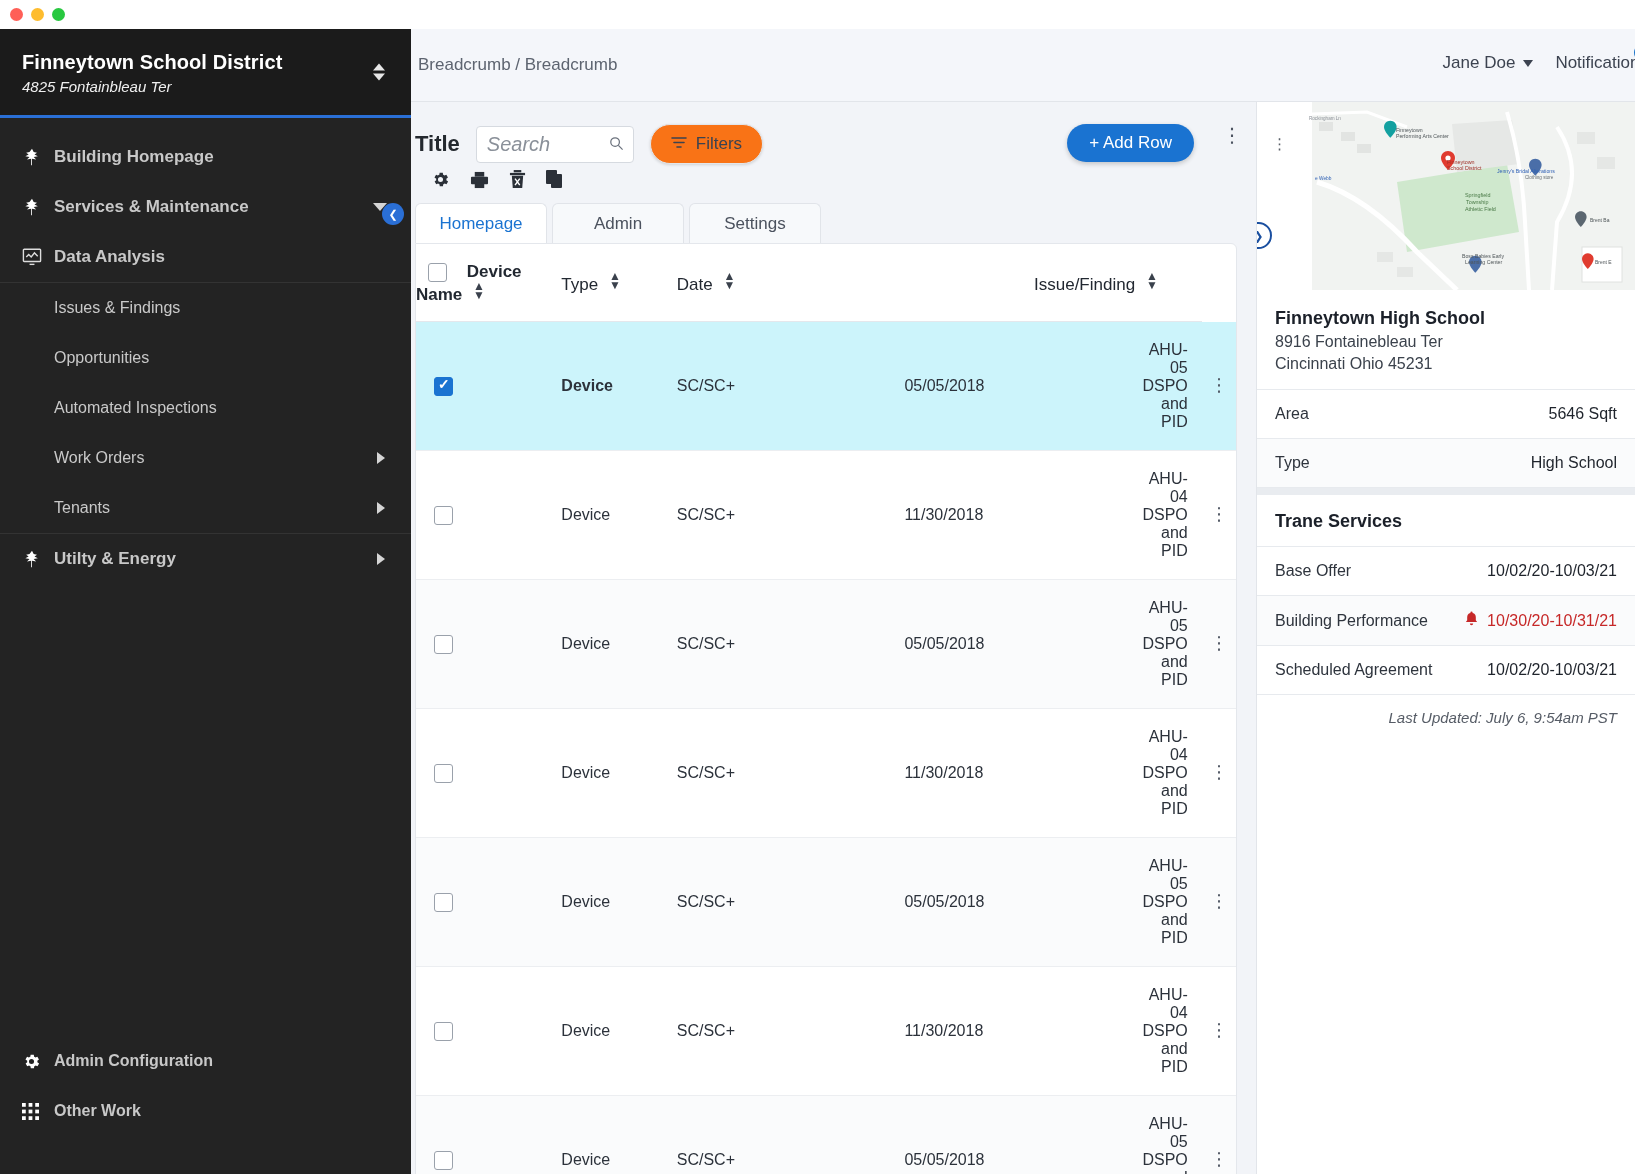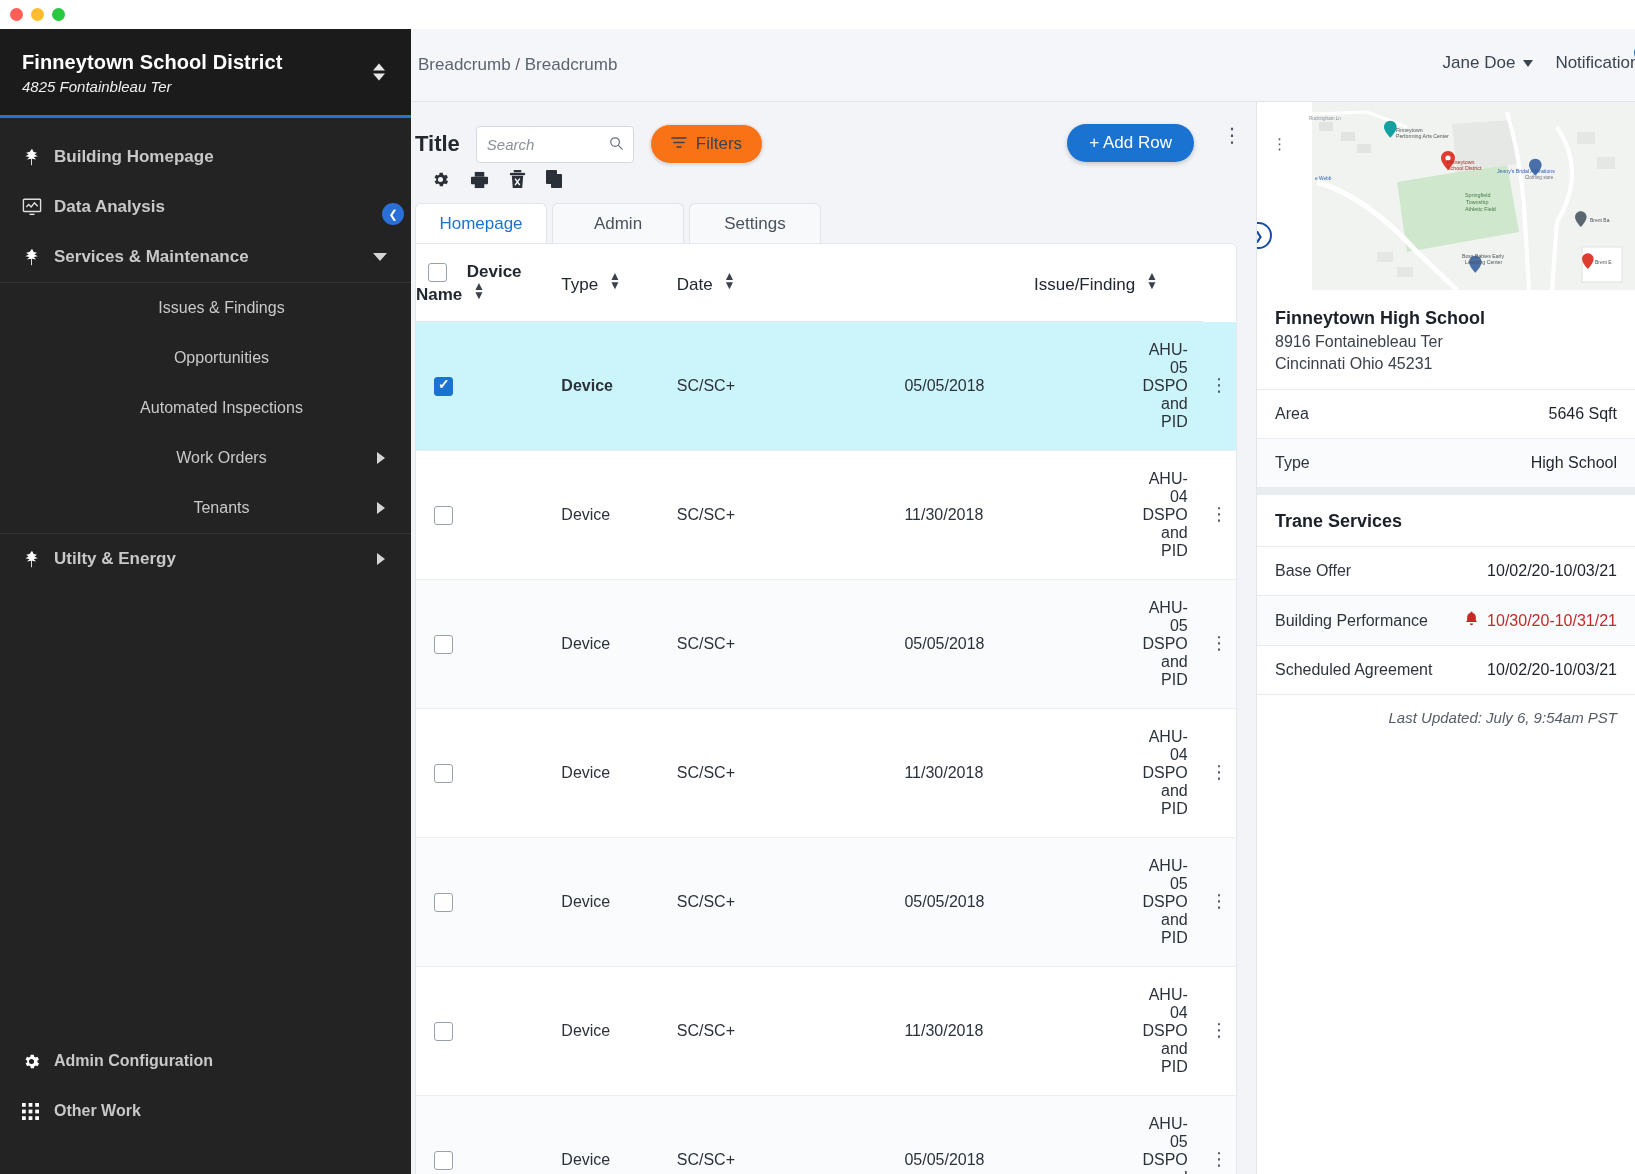--- a/index.html
+++ b/index.html
@@ -30,21 +30,21 @@
   .sb-sub { font-size:15px; font-style:italic; color:#efefef; margin-top:4px; }
   .sb-switch { position:absolute; right:26px; top:50%; transform:translateY(-50%);
                display:flex; flex-direction:column; align-items:center; gap:3px; cursor:pointer;}
   .chev-u, .chev-d { width:0;height:0;border-left:6px solid transparent;border-right:6px solid transparent;}
   .chev-u{border-bottom:7px solid #e7e7e7;} .chev-d{border-top:7px solid #e7e7e7;}
 
   .nav { padding-top:14px; }
   .nav-item { display:flex; align-items:center; height:50px; padding:0 22px 0 22px;
               font-size:17px; font-weight:bold; color:#c8c8c8; cursor:pointer; position:relative; }
   .nav-item .ico { width:32px; flex:0 0 32px; display:flex; align-items:center; }
-  .nav-item.sub { font-weight:normal; font-size:16px; padding-left:54px; height:50px; color:#c9c9c9;justify-content:center; }
+  .nav-item.sub { font-weight:normal; font-size:16px; padding-left:54px; height:50px; color:#c9c9c9; }
   .nav-group { border-top:1px solid #333; border-bottom:1px solid #333; }
   .caret-dn { width:0;height:0;border-left:7px solid transparent;border-right:7px solid transparent;
               border-top:8px solid #d5d5d5; position:absolute; right:24px; top:50%; margin-top:-4px; }
   .caret-rt { width:0;height:0;border-top:6px solid transparent;border-bottom:6px solid transparent;
               border-left:8px solid #d5d5d5; position:absolute; right:26px; top:50%; margin-top:-6px; }
   .sb-bottom { position:absolute; left:0; bottom:38px; width:100%; }
   .sb-bottom .nav-item { font-size:16px; }
   .sb-bottom .ico { color:#fff; }
 
   .collapse-btn {
@@ -64,21 +64,21 @@
   .badge { position:absolute; right:15px; top:-9px; background:#1a73c9; color:#fff;
            border-radius:50%; width:17px;height:17px; font-size:10px; display:flex;
            align-items:center; justify-content:center; font-weight:bold; }
 
   
   .main { position:absolute; left:411px; top:102px; width:845px; height:1072px; background:#f2f4f8; overflow:hidden; }
   .toolrow { position:relative; height:62px; padding:22px 0 0 4px; display:flex; align-items:center; gap:16px;}
   .m-title { font-size:22px; font-weight:bold; color:#24292f; margin-left:0; }
   .searchbox { position:relative; width:158px; height:37px; background:#fff; border:1px solid #d6dae0;
                border-radius:4px; display:flex; align-items:center; padding:0 10px; }
-  .searchbox input { border:0; outline:0; font-size:15px; font-style:italic; color:#6a717c;
+  .searchbox input { border:0; outline:0; font-size:20px; font-style:italic; color:#6a717c;
                      width:120px; font-family:"Liberation Sans", sans-serif; background:transparent;}
   .searchbox input::placeholder{ color:#8a9099; font-style:italic; }
   .s-icon { position:absolute; right:9px; top:9px; color:#6a717c; }
   .filters-btn { height:40px; padding:0 20px; background:#f97316; border:1px solid #e3e6eb; border-radius:22px;
                  display:flex; align-items:center; gap:9px; font-size:17px; color:#3b4350; cursor:pointer;
                  box-shadow:0 1px 3px rgba(0,0,0,.14); }
   .addrow-btn { position:absolute; right:62px; top:22px; height:38px; padding:0 22px; background:#1a73d1;
                 color:#fff; border:0; border-radius:20px; font-size:17px; cursor:pointer; display:flex;
                 align-items:center; gap:7px; font-family:"Liberation Sans", sans-serif;
                 box-shadow:0 2px 5px rgba(0,0,0,.2);}
@@ -172,36 +172,36 @@
       <div class="nav-item">
         <span class="ico">
           <svg width="20" height="20" viewBox="0 0 24 24" fill="#fff">
               <path d="M12 2l2 4 4 1-3 2 4 2-5 1 3 3-5-1v8h-1v-8l-5 1 3-3-5-1 4-2-3-2 4-1z"></path>
             </svg>
         </span>
         <span>Building Homepage</span>
       </div>
       <div class="nav-item">
         <span class="ico">
+          <svg width="20" height="20" viewBox="0 0 24 24" fill="#fff">
+              <path d="M12 2l2 4 4 1-3 2 4 2-5 1 3 3-5-1v8h-1v-8l-5 1 3-3-5-1 4-2-3-2 4-1z"></path>
+            </svg>
+        </span>
+        <span>Services &amp; Maintenance</span>
+        <span class="caret-dn"></span>
+      </div>
+      <div class="nav-item">
+        <span class="ico">
           <svg width="20" height="18" viewBox="0 0 24 22" fill="none" stroke="#ddd" stroke-width="1.7">
             <rect x="1.5" y="1.5" width="21" height="15" rx="1"></rect>
               <path d="M5 11l3-3 3 3 4-5 4 4" stroke="#ddd"></path>
             <path d="M9 20h6" stroke="#ddd"></path>
           </svg>
         </span>
         <span>Data Analysis</span>
-      </div>
-      <div class="nav-item">
-        <span class="ico">
-          <svg width="20" height="20" viewBox="0 0 24 24" fill="#fff">
-              <path d="M12 2l2 4 4 1-3 2 4 2-5 1 3 3-5-1v8h-1v-8l-5 1 3-3-5-1 4-2-3-2 4-1z"></path>
-            </svg>
-        </span>
-        <span>Services &amp; Maintenance</span>
-        <span class="caret-dn"></span>
       </div>
 
       <div class="nav-group">
         <div class="nav-item sub">
           <span>Issues &amp; Findings</span>
         </div>
         <div class="nav-item sub">
           <span>Opportunities</span>
         </div>
         <div class="nav-item sub">

